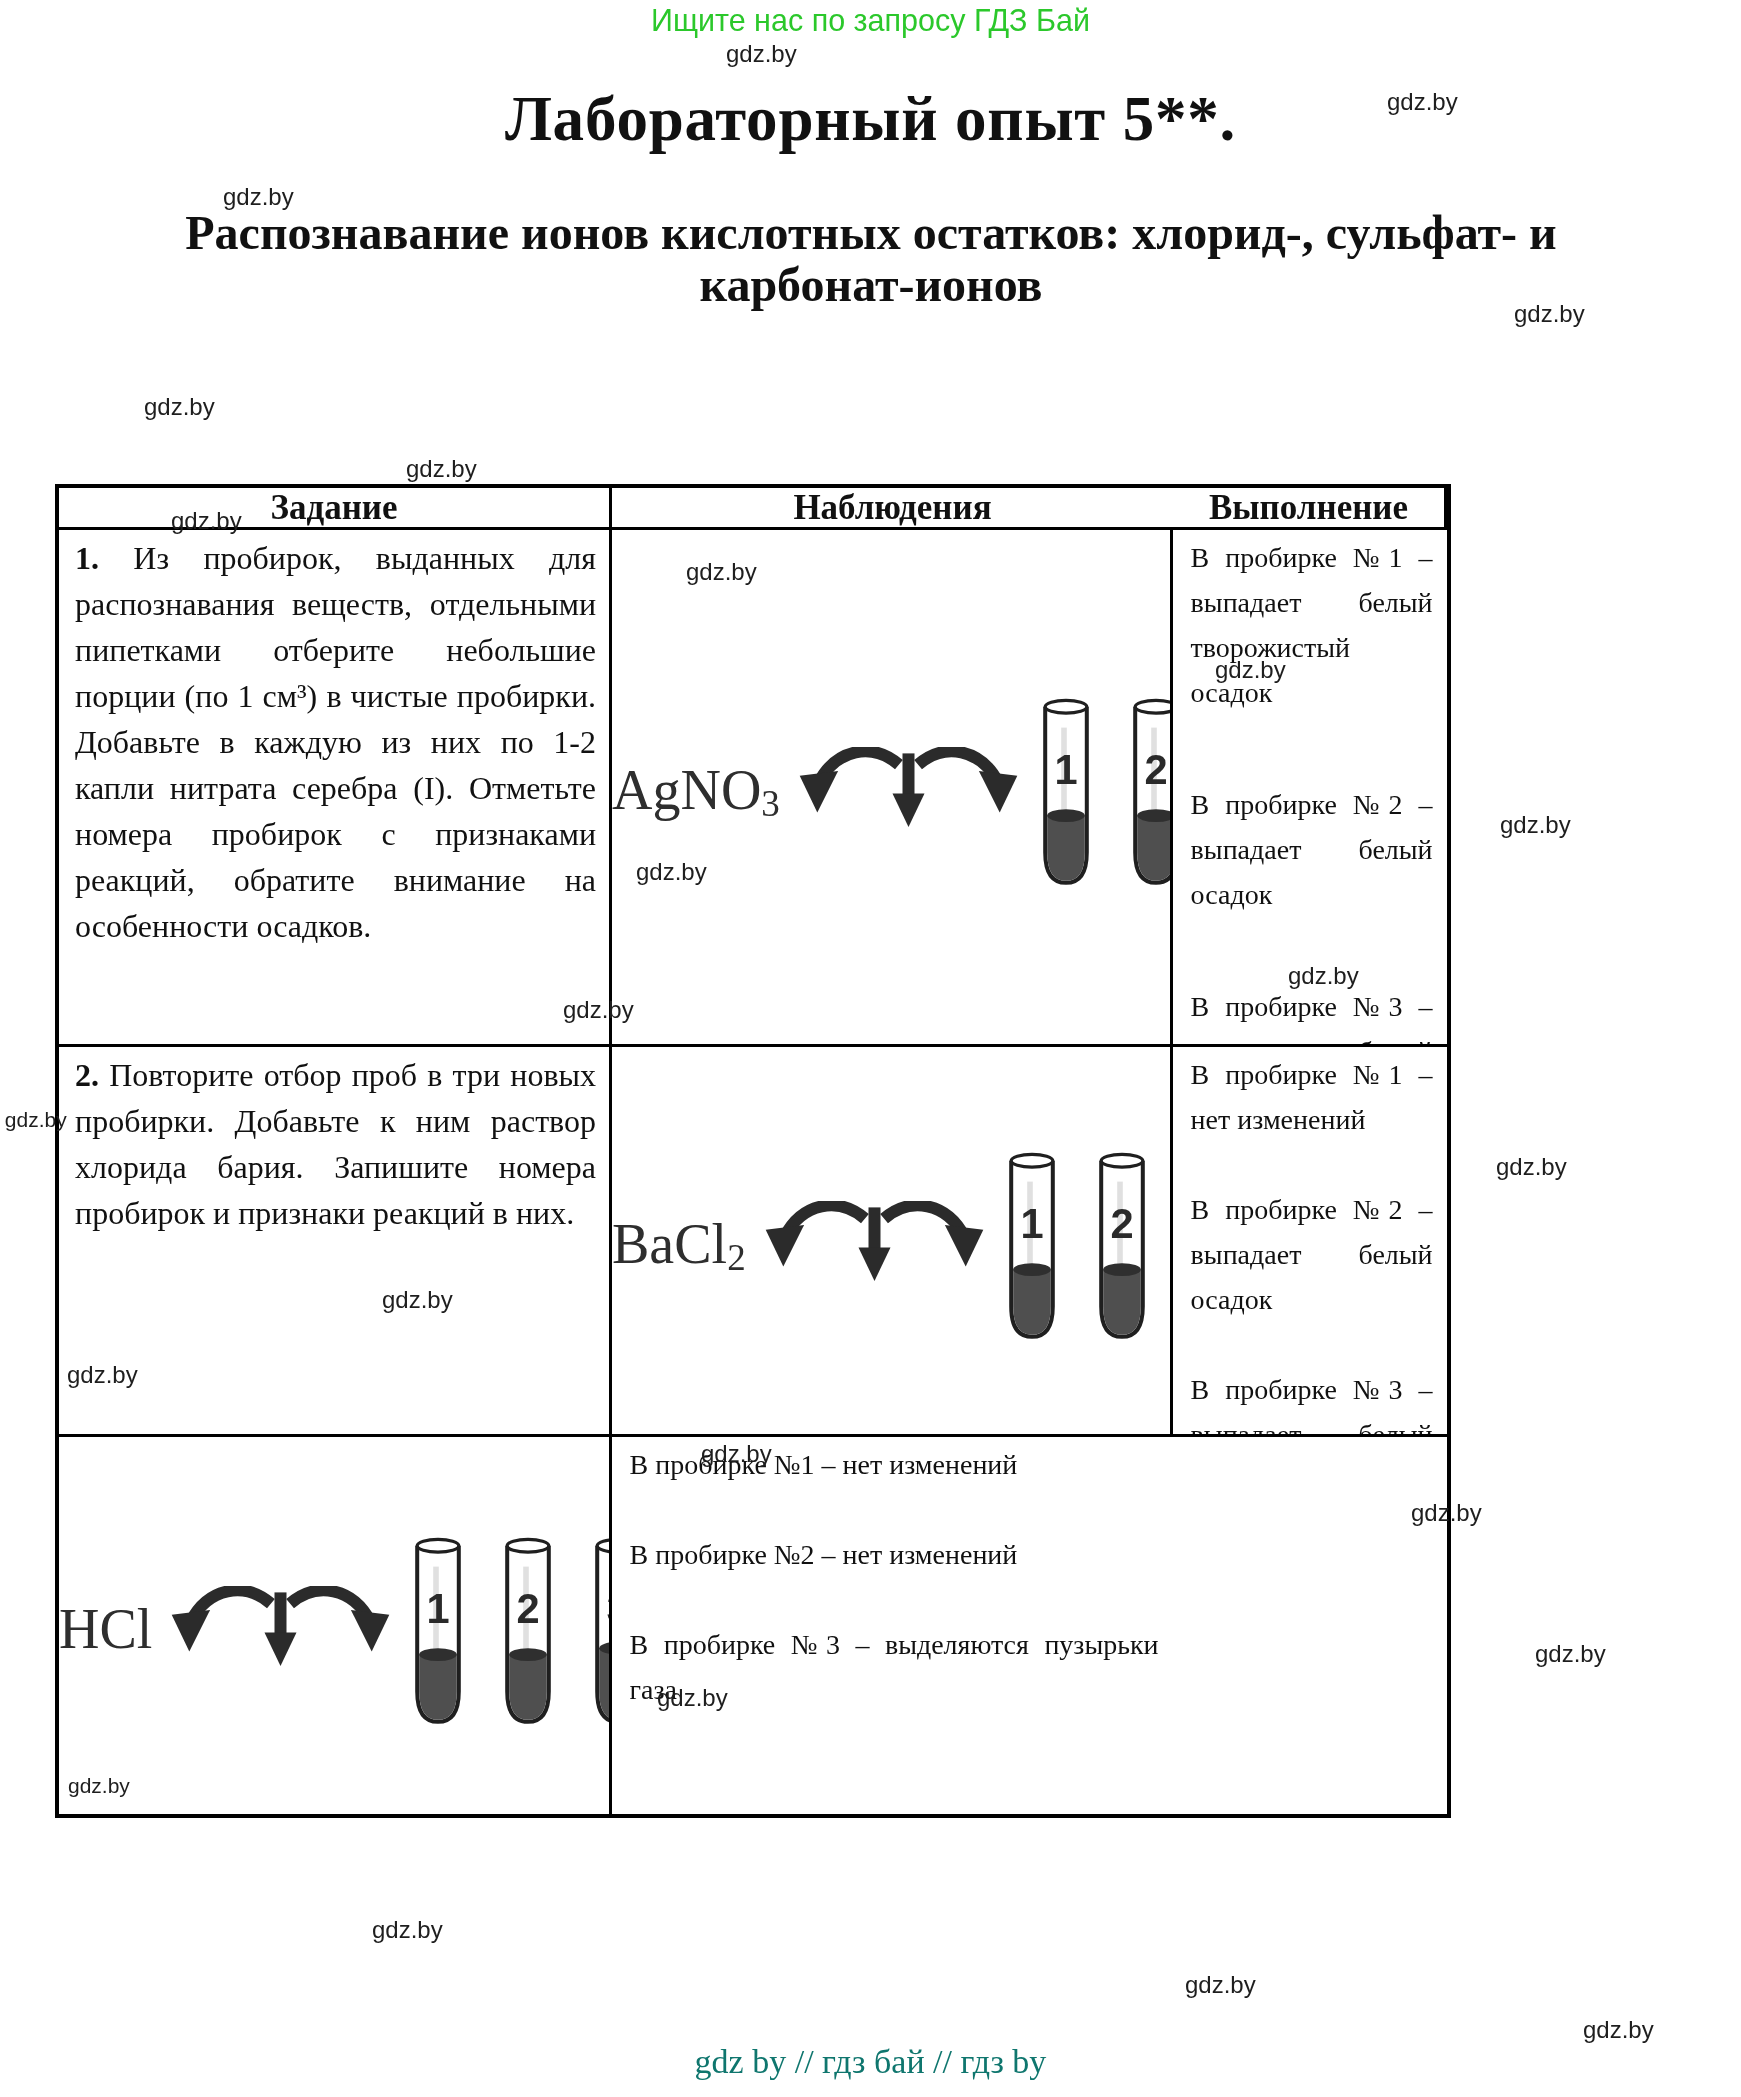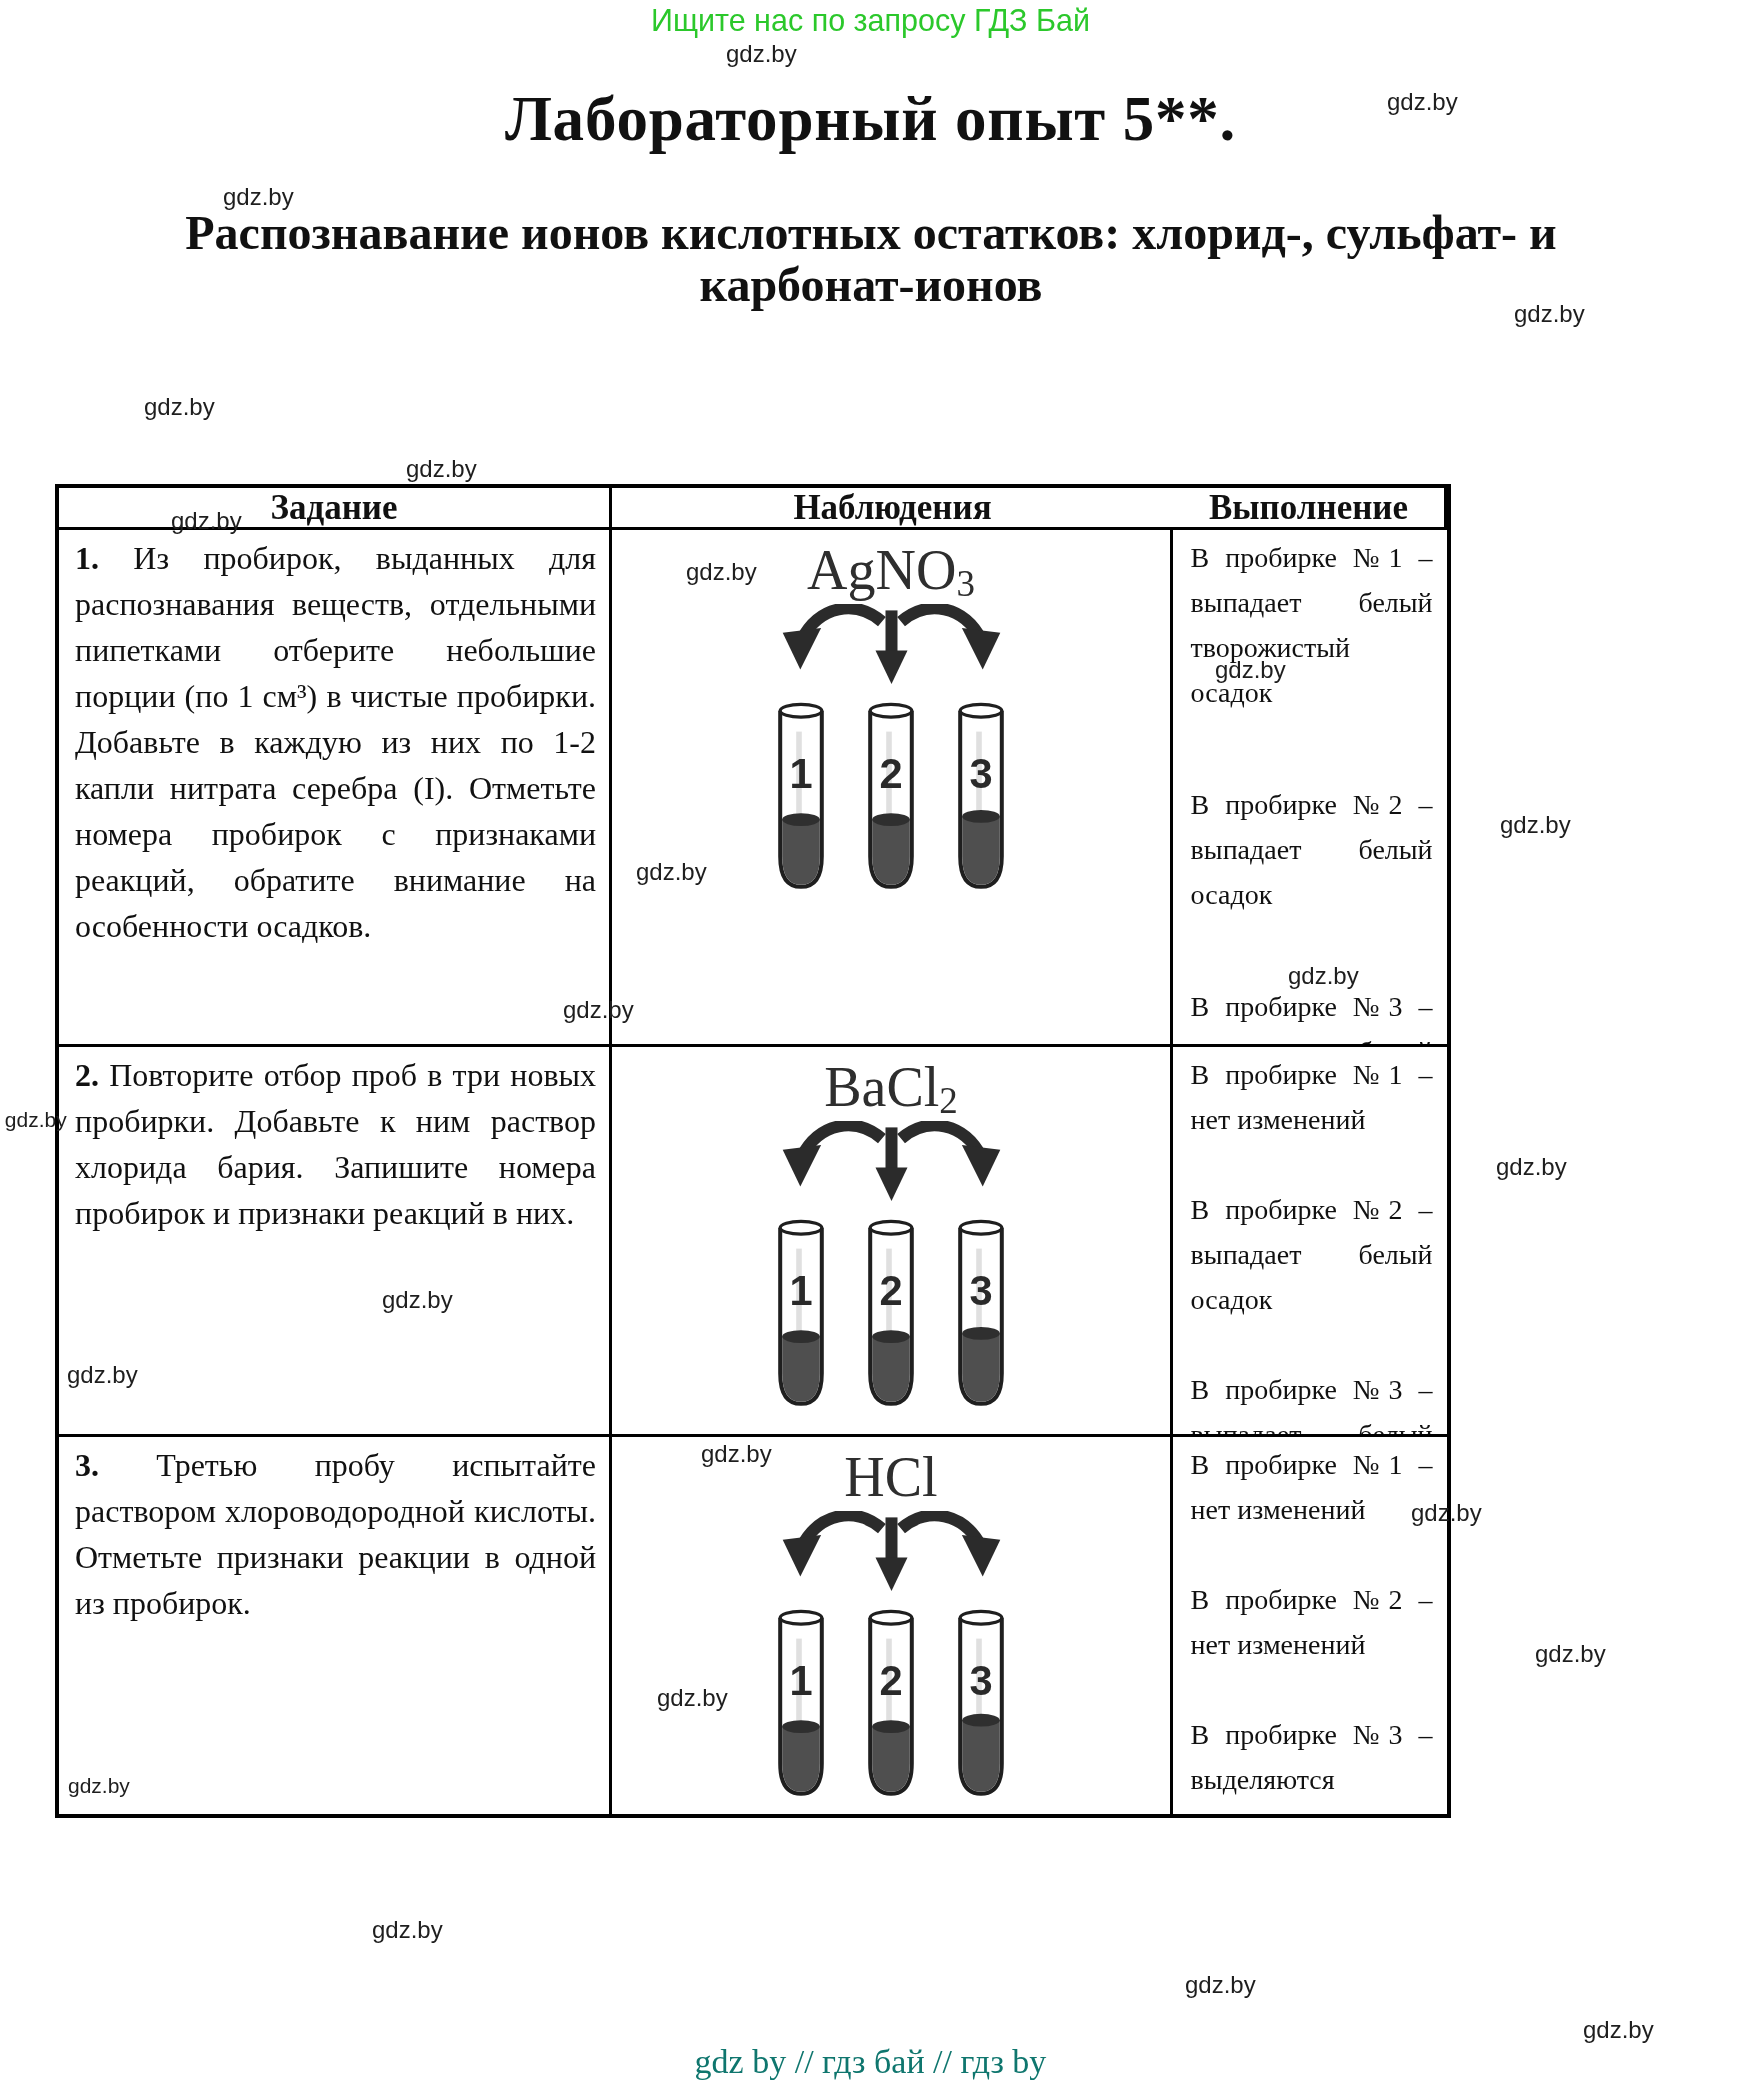--- a/index.html
+++ b/index.html
@@ -28,21 +28,21 @@
          font-size:35px;font-weight:bold}
 
   .task{padding:4.8px 13px 0 16px;font-size:32px;line-height:46px;text-align:justify}
   .task b{font-weight:bold}
 
   .obs{padding:4.8px 14.4px 0 17.6px;font-size:28px;line-height:45px}
   .obs p{margin:0 0 67px 0;text-align:justify}
   .obs.tight p{margin:0 0 45px 0}
   .obs p:last-child{margin-bottom:0}
 
-  .fig{display:flex;flex-direction:column;align-items:center;padding-top:8px}
+  .fig{display:flex;flex-direction:row;align-items:center;padding-top:8px}
   .reagent{font-size:56px;color:#2e2e2e;height:66px;display:flex;align-items:flex-start}
   .reagent .sub{font-size:37px;margin-top:24px}
   .arrows{width:257px;height:88px;flex:none}
   .arrows path{stroke:#2b2b2b;stroke-width:15;fill:none}
   .arrows line{stroke:#2b2b2b;stroke-width:15}
   .arrows polygon{fill:#2b2b2b}
   .tubes{display:flex;gap:32px;margin-top:6.4px}
   .tube{width:58px;height:200px}
   .tube .outline{fill:#fff;stroke:#1f1f1f;stroke-width:5}
   .tube .rim{fill:#fff;stroke:#1f1f1f;stroke-width:4}
@@ -172,24 +172,20 @@
           <text x="36" y="112">3</text>
         </svg>
       </div>
     </div>
     <div class="cell obs tight c3">
       <p>В пробирке №1 – нет изменений</p>
       <p>В пробирке №2 – выпадает белый осадок</p>
       <p>В пробирке №3 – выпадает белый осадок</p>
     </div>
 
-    <div class="cell task r3">
-      <b>3.</b>
-      <span>Третью пробу испытайте раствором хлороводородной кислоты. Отметьте признаки реакции в одной из пробирок.</span>
-    </div>
     <div class="cell fig r3">
       <div class="reagent">
         <span>HCl</span>
           <span class="sub"></span>
       </div>
       <svg class="arrows" viewBox="0 0 320 110">
         <path d="M148 22 C115 -6, 70 2, 48 44"></path>
           <polygon points="24,36 72,30 46,82"></polygon>
         <line x1="160" y1="8" x2="160" y2="62"></line>
           <polygon points="140,58 180,58 160,100"></polygon>

